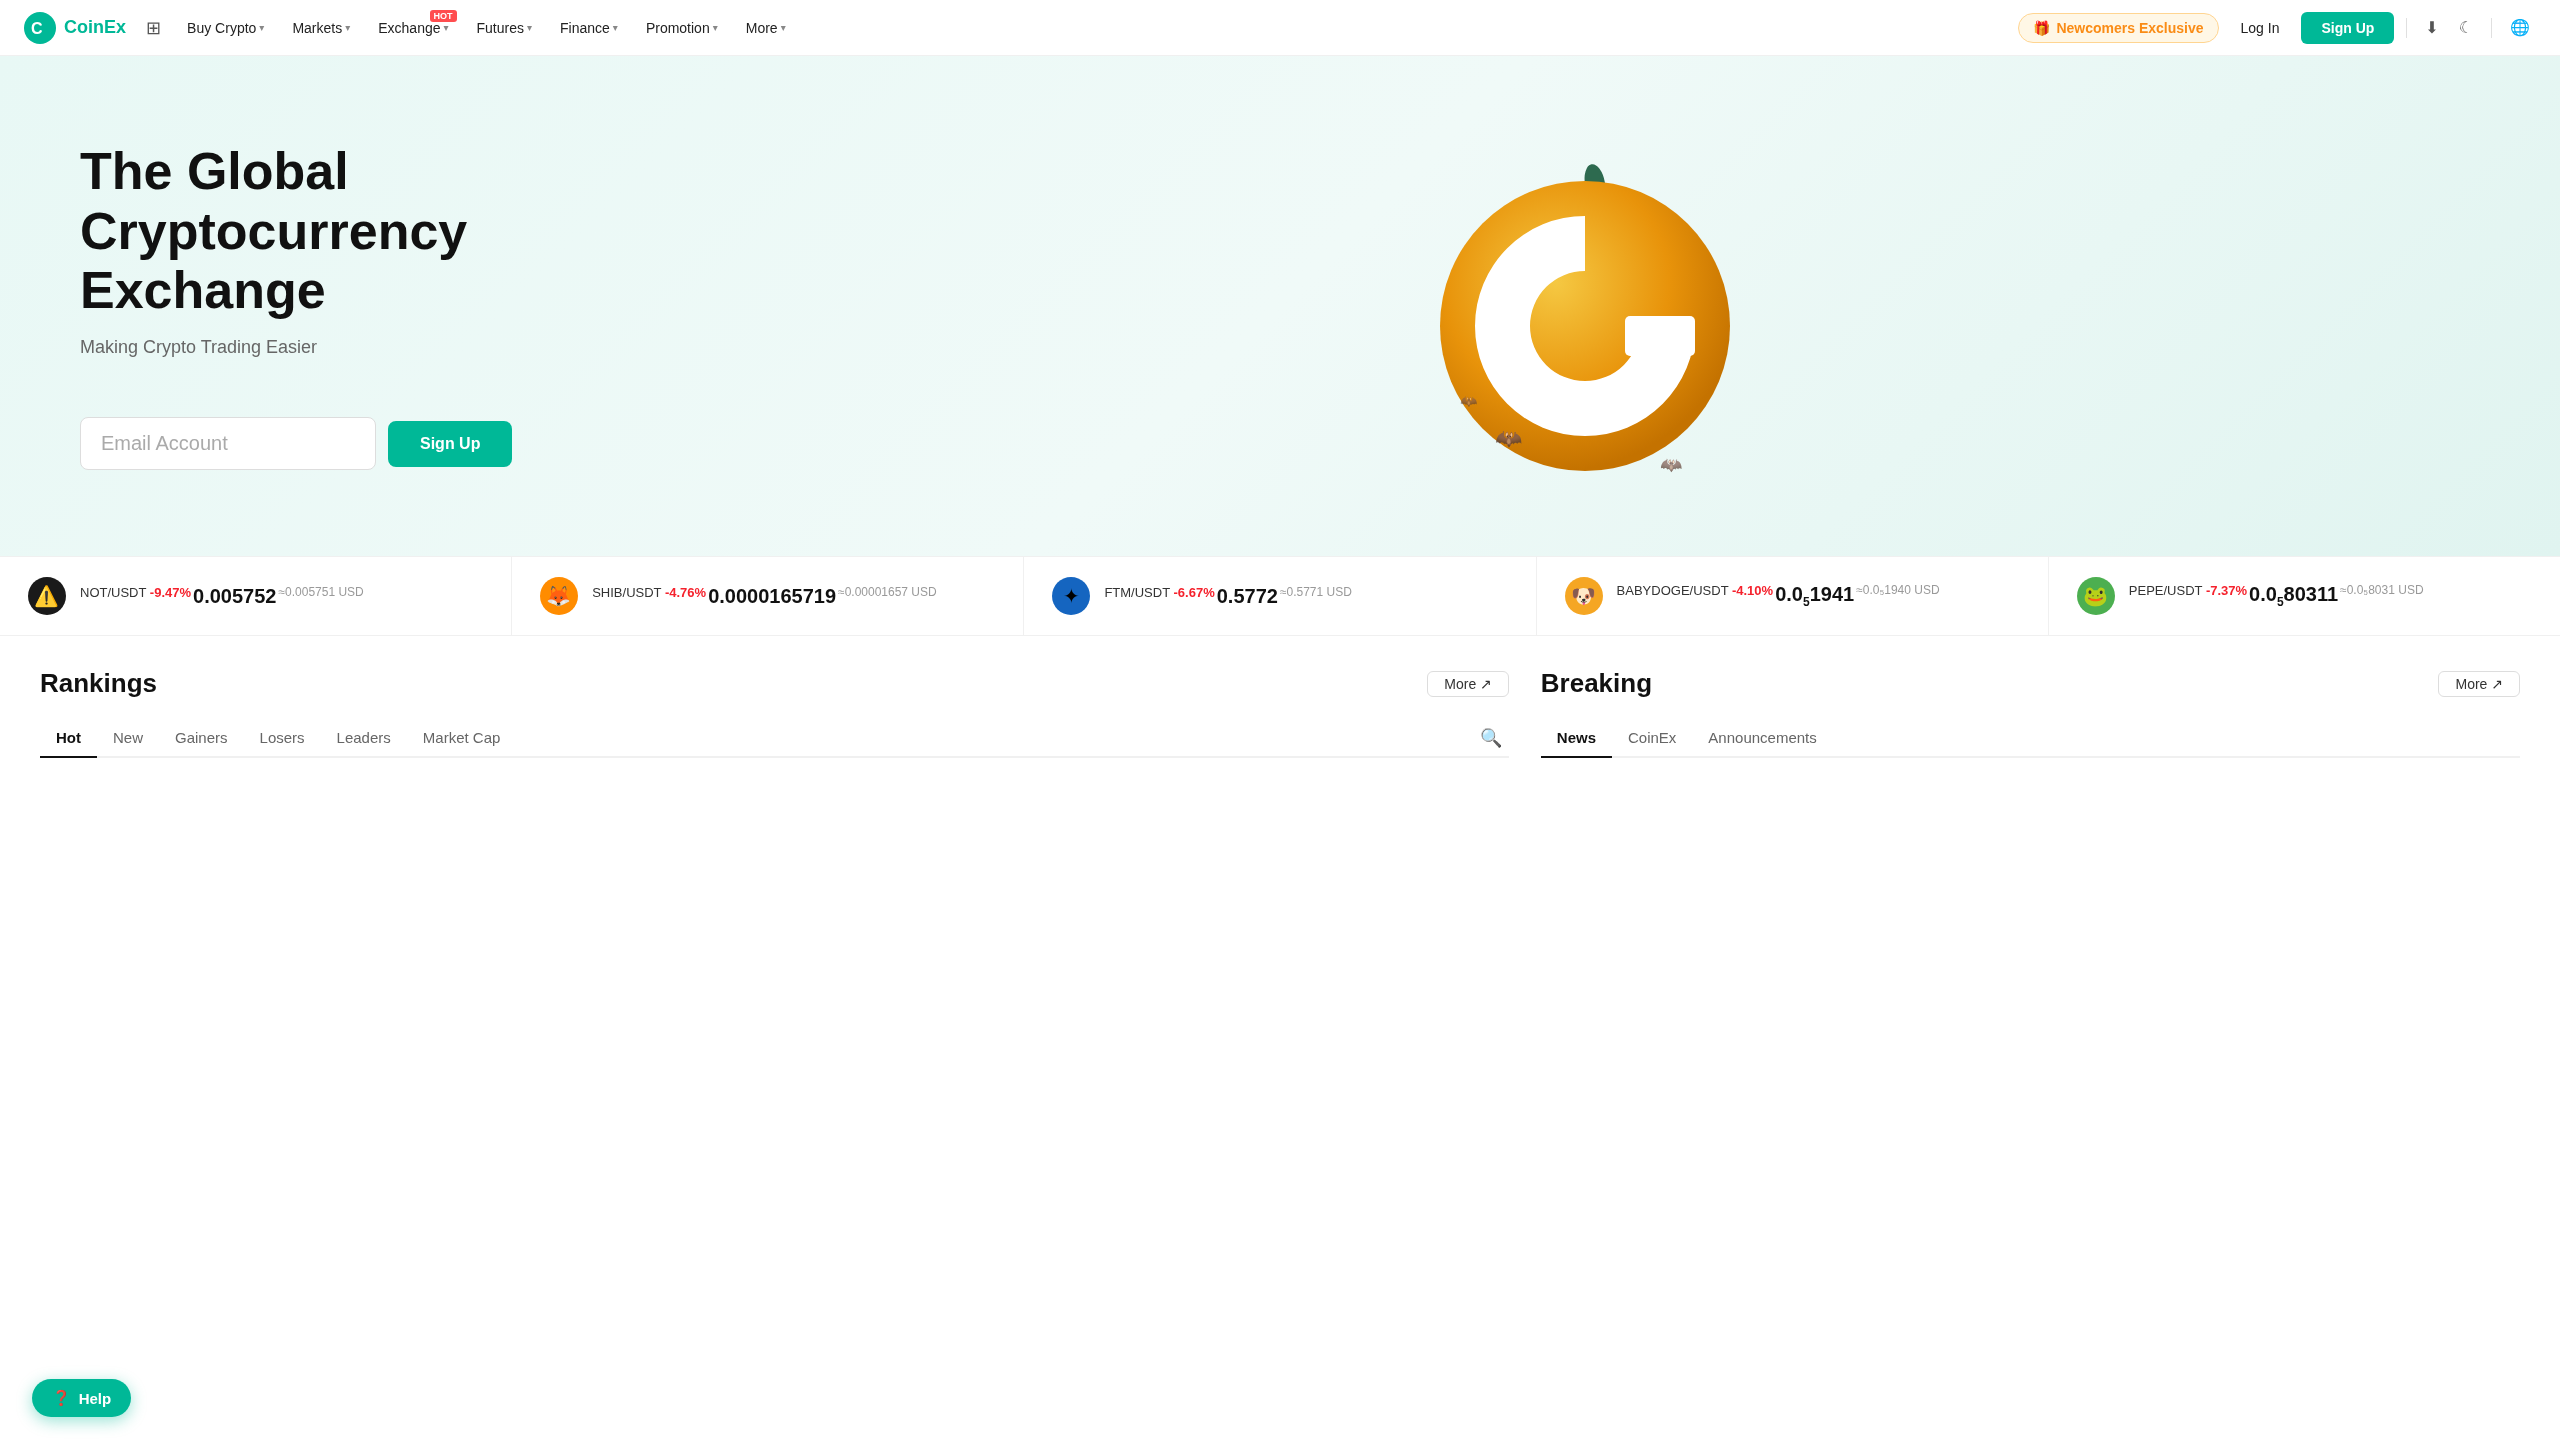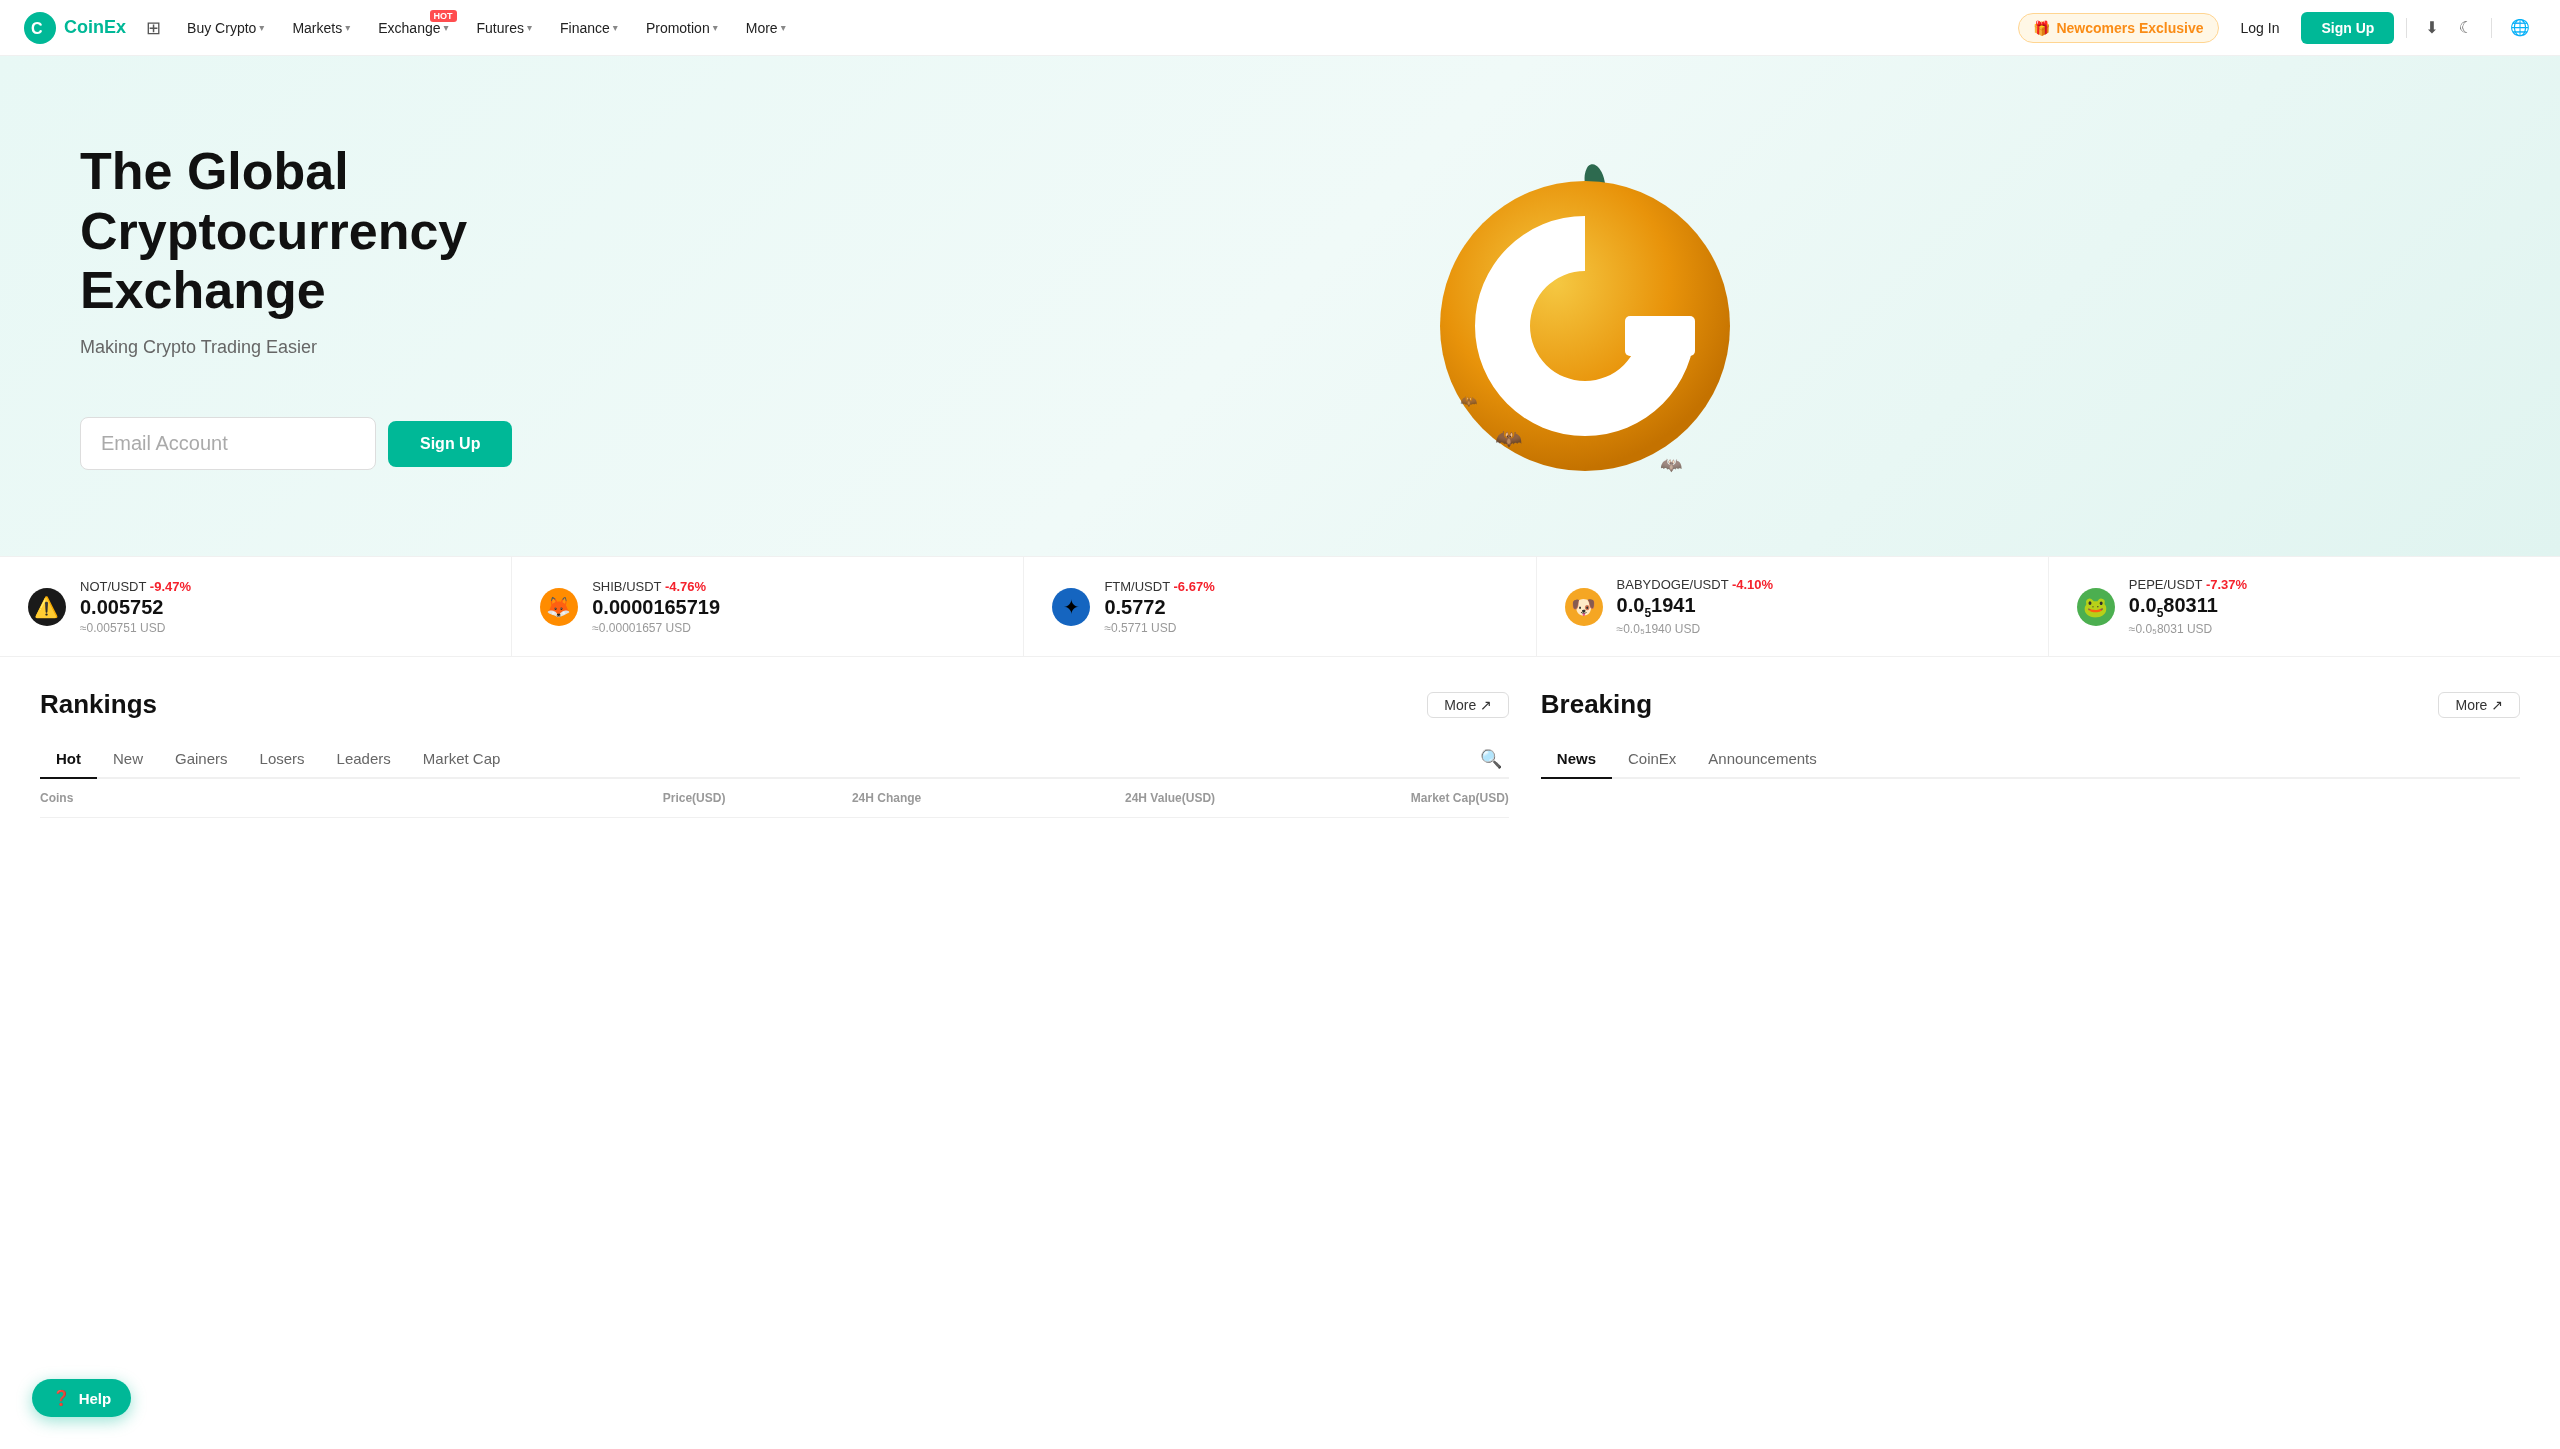--- a/index.html
+++ b/index.html
@@ -77,21 +77,21 @@
     .ticker {
       background: #fff; border-top: 1px solid #f0f0f0;
       border-bottom: 1px solid #f0f0f0;
       display: flex; overflow: hidden;
     }
     .ticker-item {
       flex: 1; padding: 20px 28px; border-right: 1px solid #f0f0f0;
       display: flex; align-items: center; gap: 14px; min-width: 260px;
     }
     .ticker-icon { width: 38px; height: 38px; border-radius: 50%; background: #222; display: flex; align-items: center; justify-content: center; font-size: 18px; flex-shrink: 0; }
-    .ticker-info { display: flex; flex-direction: column; gap: 2px; }
+    .ticker-info { display: flex; flex-direction: row; gap: 2px; }
     .ticker-pair { font-size: 13px; color: #333; font-weight: 500; }
     .ticker-change-neg { color: #f5222d; font-weight: 600; font-size: 13px; }
     .ticker-price { font-size: 20px; font-weight: 700; color: #111; }
     .ticker-usd { font-size: 12px; color: #999; }
 
     
     .main-content {
       display: flex; gap: 0; padding: 32px 40px; background: #fff;
     }
     .rankings-section { flex: 1.2; margin-right: 32px; }
@@ -310,27 +310,20 @@
     <div class="tabs">
       <div class="tab active">Hot</div>
       <div class="tab">New</div>
       <div class="tab">Gainers</div>
       <div class="tab">Losers</div>
       <div class="tab">Leaders</div>
       <div class="tab">Market Cap</div>
       <span class="tab-search">🔍</span>
     </div>
 
-    <div class="table-header">
-      <span class="col-coin">Coins</span>
-      <span class="col-price">Price(USD)</span>
-      <span class="col-change">24H Change</span>
-      <span class="col-value">24H Value(USD)</span>
-      <span class="col-mcap">Market Cap(USD)</span>
-    </div>
   </div>
 
   <div class="breaking-section">
     <div class="section-header">
       <h2 class="section-title">Breaking</h2>
       <button class="more-btn">
         <span>More ↗</span>
       </button>
     </div>
 

